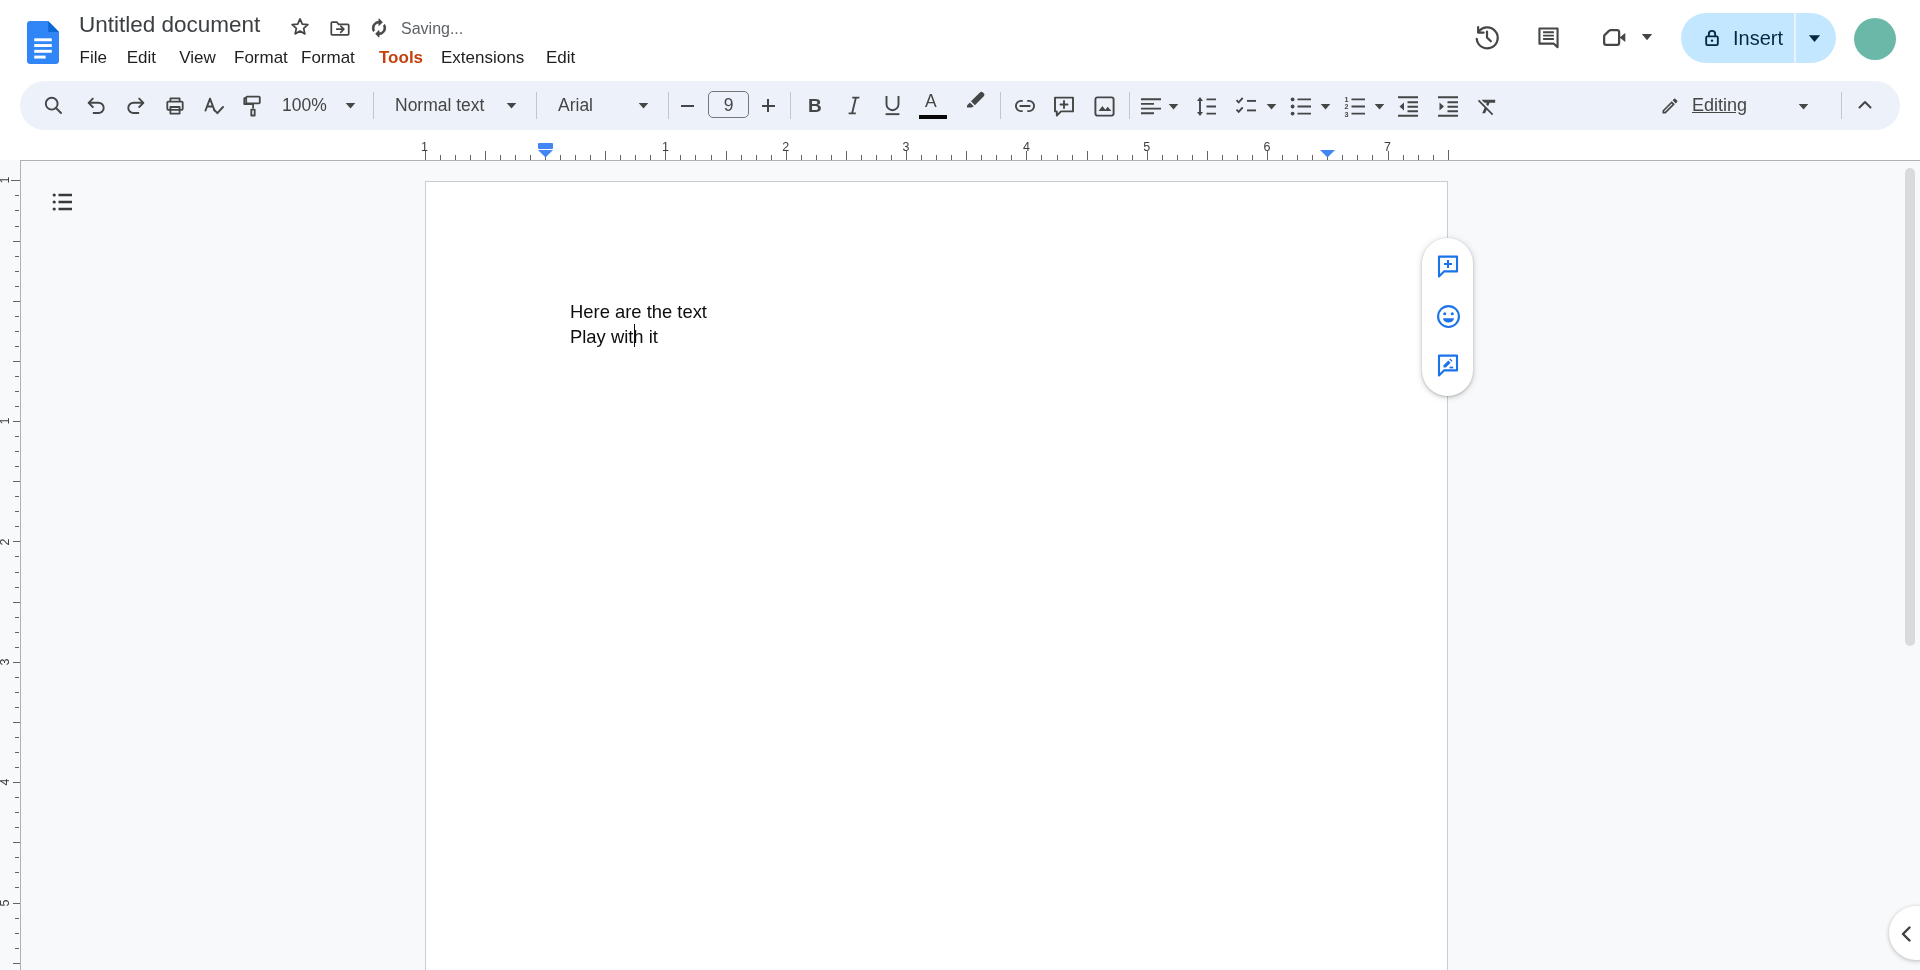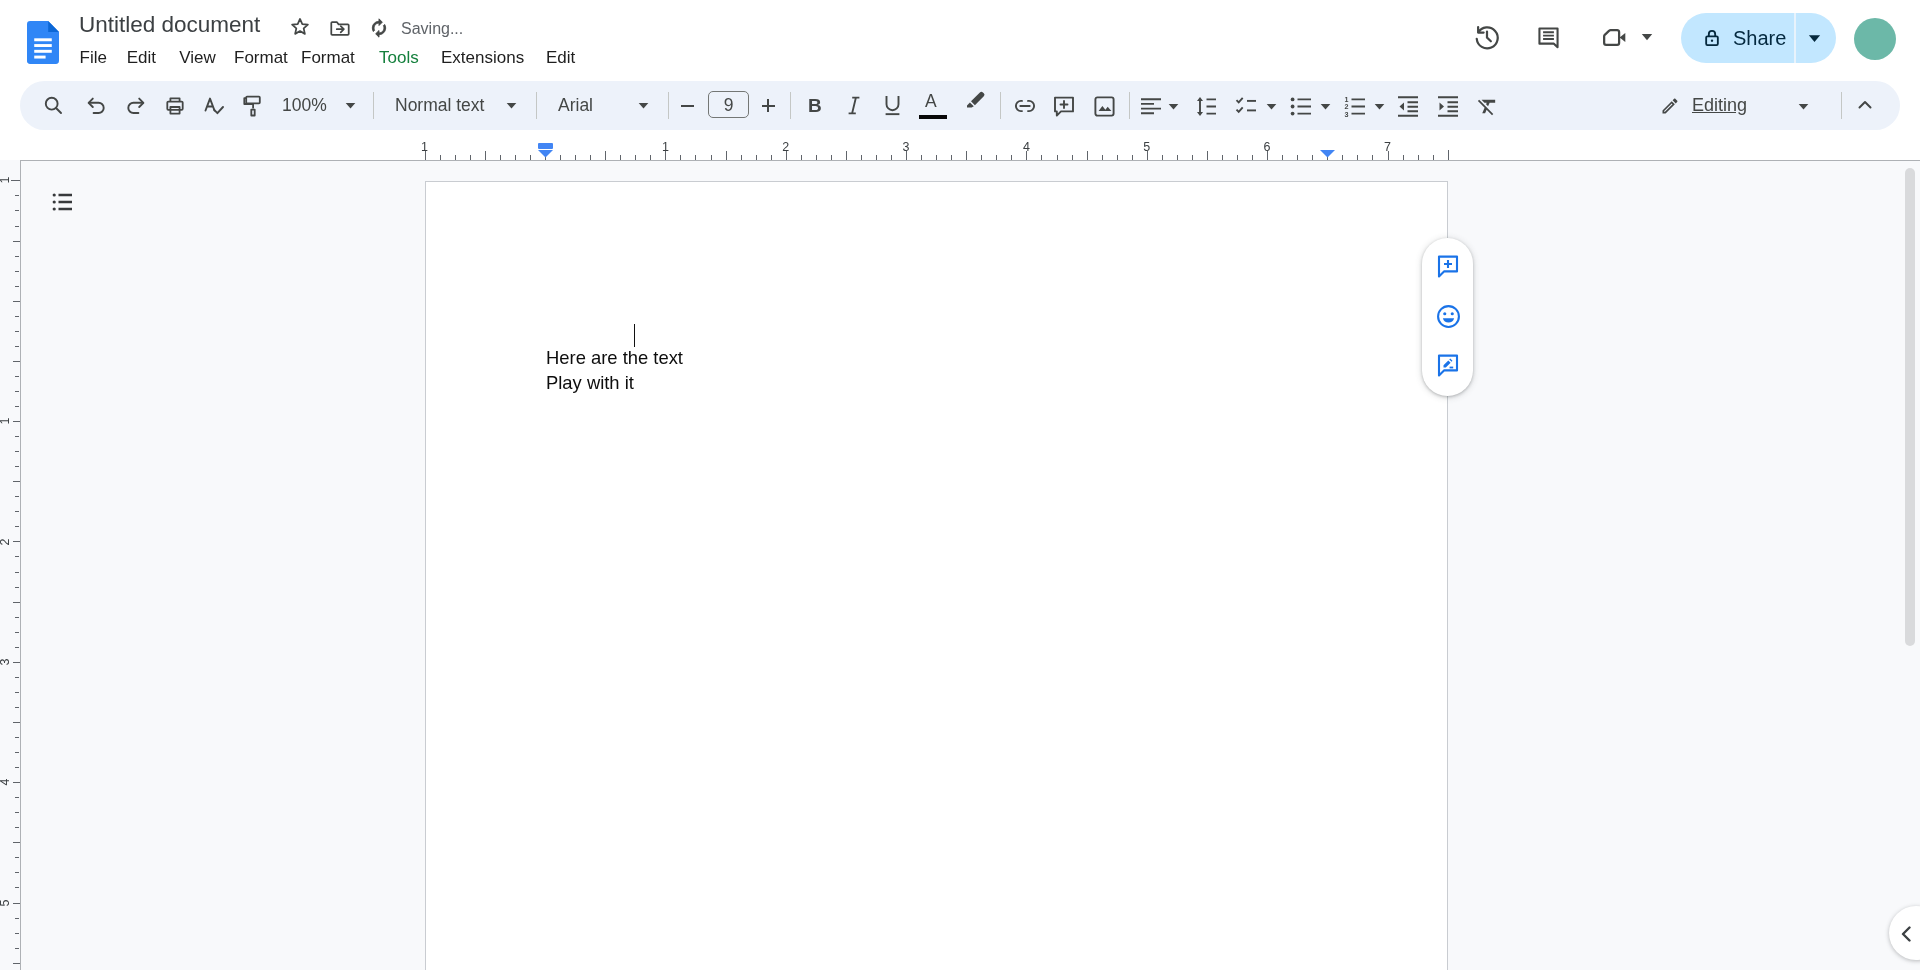--- a/index.html
+++ b/index.html
@@ -30,21 +30,21 @@
 <g transform="scale(-1,1) translate(-24,0)">
       <path fill="#444746" stroke="#444746" stroke-width="1.1" d="M12 4V1L8 5l4 4V6c3.31 0 6 2.69 6 6 0 1.01-.25 1.97-.7 2.8l1.46 1.46C19.54 15.03 20 13.57 20 12c0-4.42-3.58-8-8-8zm0 14c-3.31 0-6-2.69-6-6 0-1.01.25-1.97.7-2.8L5.24 7.74C4.46 8.97 4 10.43 4 12c0 4.42 3.58 8 8 8v3l4-4-4-4v3z"></path>
     </g>
 </svg>
 <div class="abs" style="left:401px;top:18.5px;font-size:16px;line-height:20px;color:#5f6368;">Saving...</div>
 <div class="abs" style="left:79.6px;top:48.1px;font-size:17px;line-height:20px;color:#1f1f1f;">File</div>
 <div class="abs" style="left:126.7px;top:48.1px;font-size:17px;line-height:20px;color:#1f1f1f;">Edit</div>
 <div class="abs" style="left:179.3px;top:48.1px;font-size:17px;line-height:20px;color:#1f1f1f;">View</div>
 <div class="abs" style="left:234px;top:48.1px;font-size:17px;line-height:20px;color:#1f1f1f;">Format</div>
 <div class="abs" style="left:301px;top:48.1px;font-size:17px;line-height:20px;color:#1f1f1f;">Format</div>
-<div class="abs" style="left:379px;top:48.1px;font-size:17px;line-height:20px;color:#15803d;">Tools</div>
+<div class="abs" style="left:379px;top:48.1px;font-size:17px;line-height:20px;color:#c2410c;font-weight:bold;">Tools</div>
 <div class="abs" style="left:441px;top:48.1px;font-size:17px;line-height:20px;color:#1f1f1f;">Extensions</div>
 <div class="abs" style="left:546px;top:48.1px;font-size:17px;line-height:20px;color:#1f1f1f;">Edit</div>
 <svg class="ic" style="left:1473px;top:23px" width="28" height="28" viewBox="0 0 24 24" fill="none" stroke="#444746" stroke-width="1.9" stroke-linecap="round">
 <path d="M4.4 8.2 A 9 9 0 1 1 3.2 13.5 M4.4 3.5 v4.7 h4.7" stroke-linejoin="round"></path>
 <path d="M12 7.3 V12.4 l3.3 3.3"></path>
 </svg>
 <svg class="ic" style="left:1536px;top:25px" width="25" height="25" viewBox="0 0 24 24" fill="none" stroke="#444746" stroke-width="2">
 <path d="M3.3 3.4 H20.7 V21.4 L17.2 17.9 H3.3 Z" stroke-linejoin="round"></path>
 <path d="M6.8 7 h10.4 M6.8 10.2 h10.4 M6.8 13.4 h10.4" stroke-width="1.9"></path>
 </svg>
@@ -55,21 +55,21 @@
 <svg class="ic" style="left:1641px;top:33px" width="12" height="8" viewBox="0 0 12 8">
     <path d="M0.8 1 h10.4 L6 7.2 Z" fill="#444746"></path>
   </svg>
 <div class="abs" style="left:1681px;top:13px;width:155px;height:50px;border-radius:25px;background:#c2e7ff;"></div>
 <div class="abs" style="left:1794px;top:13px;width:1.5px;height:50px;background:#e8f3fc;"></div>
 <svg class="ic" style="left:1702px;top:27px" width="20" height="22" viewBox="0 0 24 24" fill="none" stroke="#05293d" stroke-width="2.2">
 <rect x="5" y="10" width="14" height="10.5" rx="1.5"></rect>
 <path d="M8.2 10 V7.3 a3.8 3.8 0 0 1 7.6 0 V10"></path>
 <circle cx="12" cy="15.2" r="1.4" fill="#05293d" stroke="none"></circle>
 </svg>
-<div class="abs" style="left:1733px;top:26.0px;font-size:20px;line-height:24px;color:#04293f;">Share</div>
+<div class="abs" style="left:1733px;top:26.0px;font-size:20px;line-height:24px;color:#04293f;">Insert</div>
 <svg class="ic" style="left:1808px;top:34px" width="13" height="9" viewBox="0 0 13 9">
     <path d="M0.9 1.2 h11.2 L6.5 8 Z" fill="#05293d"></path>
   </svg>
 <div class="abs" style="left:1854px;top:18px;width:42px;height:42px;border-radius:50%;background:#6cb8a8;"></div>
 <div class="abs" style="left:19.5px;top:80.5px;width:1880px;height:49.5px;border-radius:25px;background:#edf2fa;"></div>
 <svg class="ic" style="left:43px;top:95px" width="21" height="21" viewBox="0 0 21 21">
     <circle cx="8.7" cy="8.7" r="5.9" fill="none" stroke="#444746" stroke-width="1.9"></circle>
     <path d="M13 13 L18 18" stroke="#444746" stroke-width="1.9" stroke-linecap="round"></path>
   </svg>
 <svg class="ic" style="left:85px;top:96px" width="23" height="20" viewBox="0 0 23 20">
@@ -371,21 +371,21 @@
 <div class="abs" style="left:14.9px;top:932.5px;width:4.6px;height:1px;background:#60646a;"></div>
 <div class="abs" style="left:14.9px;top:947.6px;width:4.6px;height:1px;background:#60646a;"></div>
 <div class="abs" style="left:12.5px;top:962.6px;width:7px;height:1px;background:#60646a;"></div>
 <div class="abs" style="left:-2px;top:173.3px;width:14px;height:14px;text-align:center;font-size:12.5px;line-height:14px;color:#3c4043;transform:rotate(-90deg);">1</div>
 <div class="abs" style="left:-2px;top:414.4px;width:14px;height:14px;text-align:center;font-size:12.5px;line-height:14px;color:#3c4043;transform:rotate(-90deg);">1</div>
 <div class="abs" style="left:-2px;top:534.8px;width:14px;height:14px;text-align:center;font-size:12.5px;line-height:14px;color:#3c4043;transform:rotate(-90deg);">2</div>
 <div class="abs" style="left:-2px;top:655.1px;width:14px;height:14px;text-align:center;font-size:12.5px;line-height:14px;color:#3c4043;transform:rotate(-90deg);">3</div>
 <div class="abs" style="left:-2px;top:775.4px;width:14px;height:14px;text-align:center;font-size:12.5px;line-height:14px;color:#3c4043;transform:rotate(-90deg);">4</div>
 <div class="abs" style="left:-2px;top:895.8px;width:14px;height:14px;text-align:center;font-size:12.5px;line-height:14px;color:#3c4043;transform:rotate(-90deg);">5</div>
 <div class="abs" style="left:425px;top:180.7px;width:1022.6px;height:794.3px;background:#ffffff;border:1px solid #c9ccd1;border-bottom:none;"></div>
-<div class="abs" style="left:546px;top:299.09px;font-size:18.4px;line-height:25.06px;color:#0d0d0d;white-space:pre;margin-top:46px;">Here are the text
+<div class="abs" style="left:570px;top:299.09px;font-size:18.4px;line-height:25.06px;color:#0d0d0d;white-space:pre;">Here are the text
 Play with it</div>
 <div class="abs" style="left:633.5px;top:324px;width:1.8px;height:23px;background:#111;"></div>
 <svg class="ic" style="left:51px;top:190px" width="24" height="24" viewBox="0 0 24 24">
 <g fill="#37393b">
       <circle cx="3.2" cy="5" r="1.6"></circle>
       <circle cx="3.2" cy="12" r="1.6"></circle>
       <circle cx="3.2" cy="19" r="1.6"></circle>
     </g>
 <g stroke="#37393b" stroke-width="2.6">
       <path d="M7.5 5 H21 M7.5 12 H21 M7.5 19 H21"></path>

